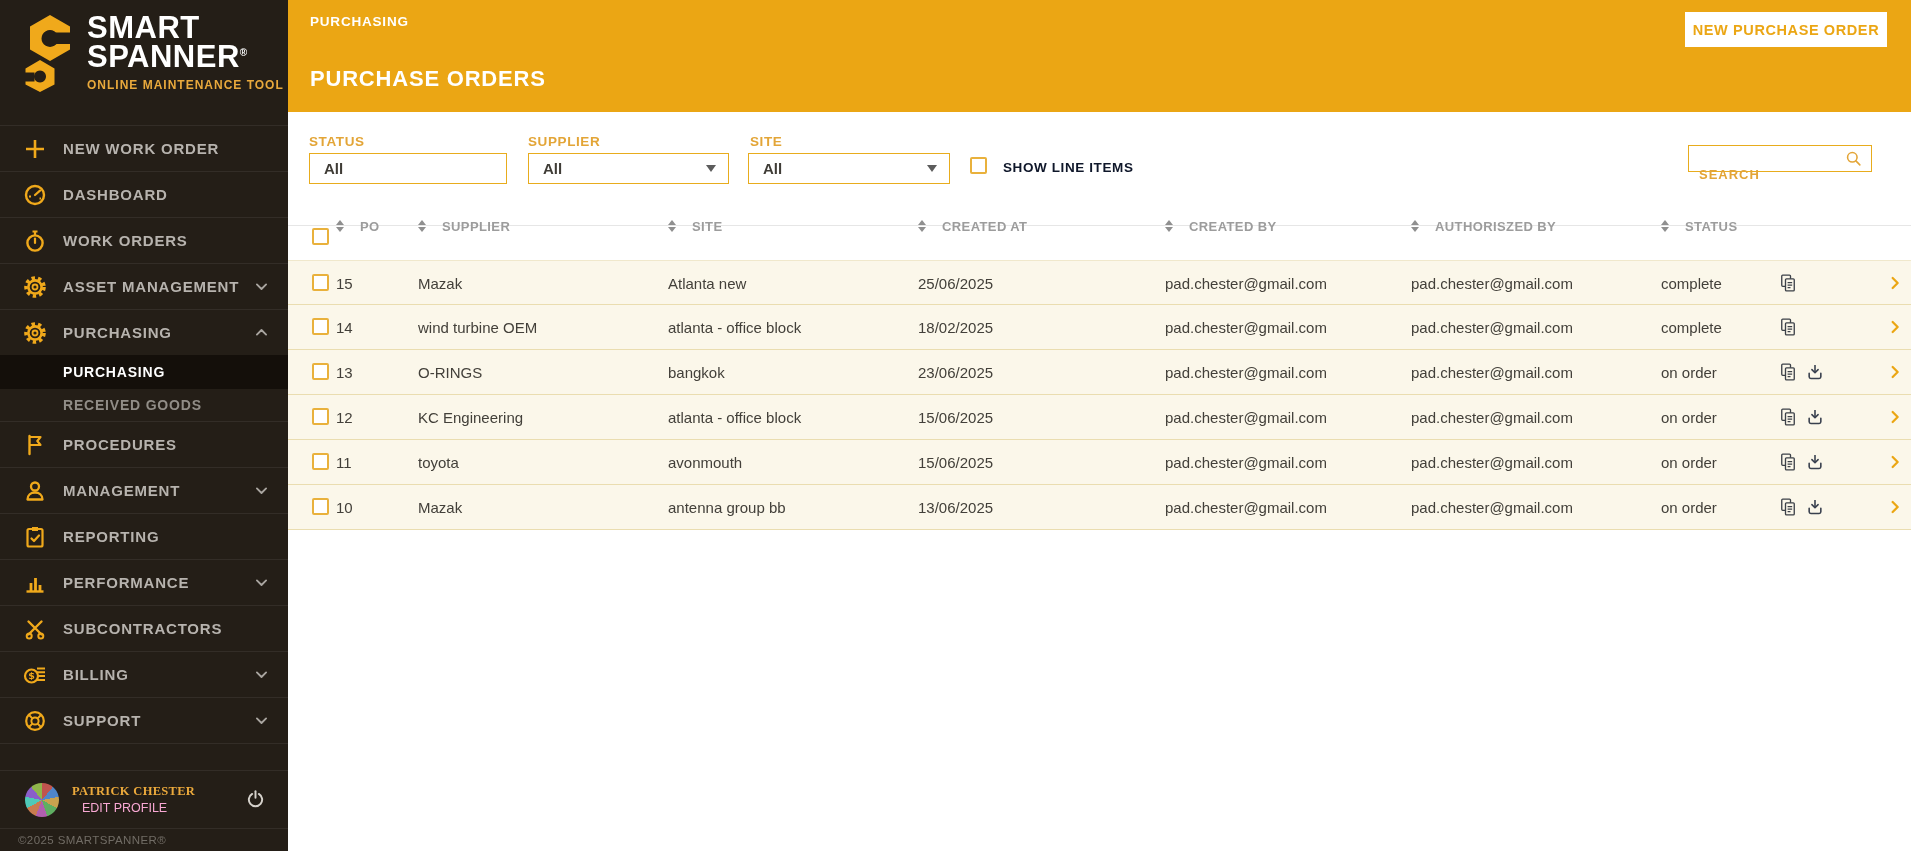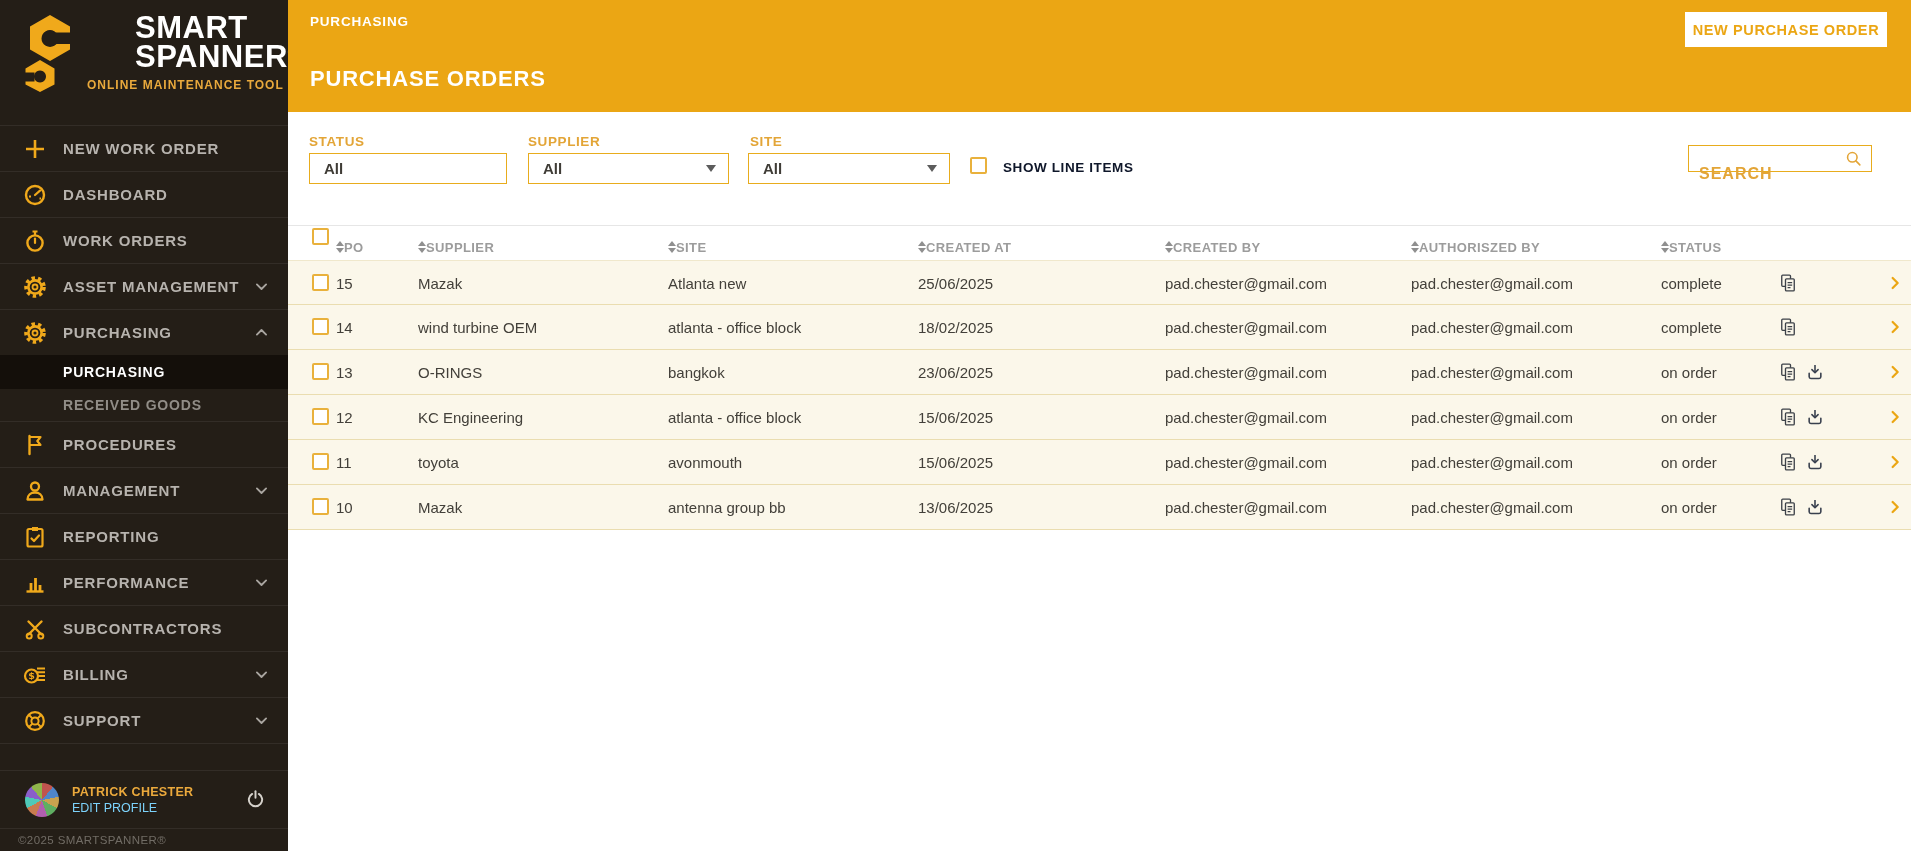--- a/index.html
+++ b/index.html
@@ -3,63 +3,63 @@
 <meta charset="utf-8">
 <style>
   * { margin:0; padding:0; box-sizing:border-box; }
   body { font-family:"Liberation Sans", sans-serif; background:#fff; }
   .app { position:relative; width:1911px; height:851px; overflow:hidden; background:#fff; }
 
   
   .sidebar { position:absolute; left:0; top:0; width:288px; height:851px; background:#241E17; display:flex; flex-direction:column; }
   .logo-block { height:125px; display:flex; align-items:flex-start; padding:14px 0 0 20px; }
   .logo-text { margin-left:9px; }
-  .logo-title { color:#fff; font-size:31px; font-weight:800; line-height:0.93; letter-spacing:0.5px;margin-left:48px; }
+  .logo-title { color:#fff; font-size:31px; font-weight:800; line-height:0.93; letter-spacing:0.5px; }
   .logo-reg { font-size:10px; vertical-align:super; font-weight:700; }
   .logo-sub { margin-top:6px; color:#E9A93C; font-size:12px; font-weight:700; letter-spacing:1px; }
   .nav-item { height:46px; display:flex; align-items:center; padding:0 18px 0 22px; border-top:1px solid rgba(255,255,255,0.07); cursor:pointer; }
   .nav-icon { width:26px; display:flex; justify-content:center; align-items:center; margin-right:15px; flex:0 0 26px; }
   .nav-label { font-size:15px; font-weight:600; letter-spacing:0.8px; color:#B7B3AE; }
   .nav-chevron { margin-left:auto; display:flex; }
   .submenu { }
   .sub-item { height:32px; display:flex; align-items:center; padding-left:63px; cursor:pointer; }
   .sub-item.active { height:34px; background:#140F0A; }
   .sub-label { font-size:14px; font-weight:600; letter-spacing:0.8px; color:#918D87; }
   .sub-item.active .sub-label { color:#fff; font-weight:700; }
   .side-spacer { height:27px; border-top:1px solid rgba(255,255,255,0.07); }
   .profile-row { height:58px; border-top:1px solid rgba(255,255,255,0.07); display:flex; align-items:center; padding:0 22px 0 25px; }
   .avatar { width:34px; height:34px; border-radius:50%; flex:0 0 34px;
     background:conic-gradient(#c0544e 0 11%,#4f86c9 0 22%,#c9a24f 0 33%,#5fae62 0 45%,#b05fae 0 56%,#c97b4f 0 67%,#4fc9b8 0 78%,#8a5fc9 0 89%,#90b54c 0 100%); }
   .profile-text { margin-left:13px; }
-  .profile-name { color:#EBA93C; font-size:12.5px; font-weight:700; letter-spacing:0.3px; }
-  .profile-edit { color:#7dd3fc; font-size:12.5px; margin-top:2px; }
+  .profile-name { color:#EBA93C; font-size:12.5px; font-weight:700; letter-spacing:0.3px;font-family:Liberation Serif, serif; }
+  .profile-edit { color:#f9a8d4; font-size:12.5px; margin-top:2px;margin-left:10px; }
   .power-btn { margin-left:auto; display:flex; cursor:pointer; }
   .copyright-row { height:23px; border-top:1px solid rgba(255,255,255,0.07); display:flex; align-items:center; padding-left:18px; color:#716C65; font-size:11.5px; letter-spacing:0.4px; }
 
   
   .main { position:absolute; left:288px; top:0; width:1623px; height:851px; background:#fff; }
   .topbar { position:absolute; left:0; top:0; width:1623px; height:112px; background:#EBA614; }
   .crumb { position:absolute; left:22px; top:14px; color:#fff; font-size:13.5px; font-weight:700; letter-spacing:0.8px; }
   .page-title { position:absolute; left:22px; top:66px; color:#fff; font-size:22px; font-weight:800; letter-spacing:0.8px; }
   .npo-btn { position:absolute; left:1397px; top:12px; width:202px; height:35px; background:#fff; color:#EBA614; border:none; font-family:inherit; font-size:14.5px; font-weight:800; letter-spacing:0.6px; display:flex; align-items:center; justify-content:center; cursor:pointer; }
 
   .flabel { position:absolute; top:134px; font-size:13.5px; font-weight:700; color:#E3A537; letter-spacing:0.6px; }
   .fbox { position:absolute; top:153px; height:31px; border:1px solid #E8AC1D; background:#fff; display:flex; align-items:center; padding:0 14px; font-size:15px; font-weight:600; color:#3F3C36; }
   input.fbox { font-family:inherit; outline:none; }
   .caret { position:absolute; right:12px; width:0; height:0; border-left:5px solid transparent; border-right:5px solid transparent; border-top:7px solid #5c5c5c; }
   .cb { display:inline-block; width:17px; height:17px; border:2px solid #E9B13C; border-radius:2px; background:#fff; cursor:pointer; }
   .sli-cb { position:absolute; left:682px; top:157px; }
   .sli-label { position:absolute; left:715px; top:160px; font-size:13.5px; font-weight:700; color:#0f172a; letter-spacing:0.6px; cursor:pointer; }
   .searchbox { position:absolute; left:1400px; top:145px; width:184px; height:27px; border:1px solid #E8AC1D; background:#fff; display:flex; align-items:center; padding:0 8px 0 10px; }
-  .searchbox input { border:none; outline:none; flex:1; min-width:0; font-family:inherit; font-size:16px; font-weight:700; letter-spacing:1px; color:#E3A537; background:transparent;margin-top:31px; }
+  .searchbox input { border:none; outline:none; flex:1; min-width:0; font-family:inherit; font-size:13px; font-weight:700; letter-spacing:1px; color:#E3A537; background:transparent;margin-top:31px; }
   .searchbox input::placeholder { color:#E3A537; opacity:1; }
 
   .table-topline { position:absolute; left:0; top:225px; width:1623px; border-top:1px solid #E6E6E6; }
   .th-cb { position:absolute; left:24px; top:228px; }
-  .th { position:absolute; top:238px; height:18px; display:flex; align-items:center; gap:0; font-size:13px; font-weight:700; color:#9C9C9C; letter-spacing:0.4px;text-align:center; }
+  .th { position:absolute; top:217px; height:18px; display:flex; align-items:center; gap:16px; font-size:13px; font-weight:700; color:#9C9C9C; letter-spacing:0.4px;text-align:center; }
   .sort { display:inline-flex; flex-direction:column; gap:2px; cursor:pointer; }
   .tu { width:0; height:0; border-left:4px solid transparent; border-right:4px solid transparent; border-bottom:5px solid #8f8f8f; }
   .td { width:0; height:0; border-left:4px solid transparent; border-right:4px solid transparent; border-top:5px solid #8f8f8f; }
 
   .table-rows { position:absolute; left:0; top:260px; width:1623px; }
   .po-row { position:relative; height:45px; background:#FBF7EA; border-bottom:1px solid #EADDB0; }
   .po-row:first-child { border-top:1px solid #F0E8CC; }
   .rcb { position:absolute; left:24px; top:13px; }
   .cell { position:absolute; top:0; height:45px; display:flex; align-items:center; font-size:15px; color:#43403A; }
   .c-po  { left:48px; }

